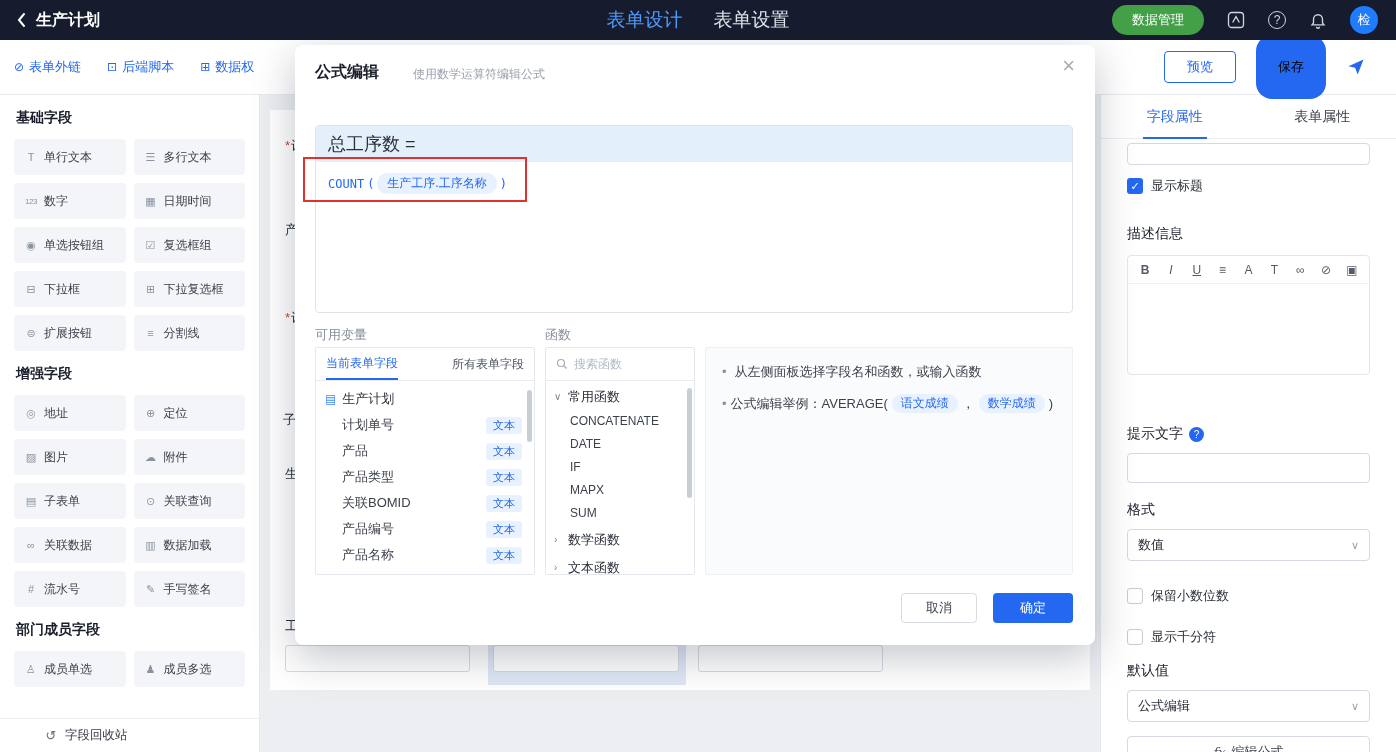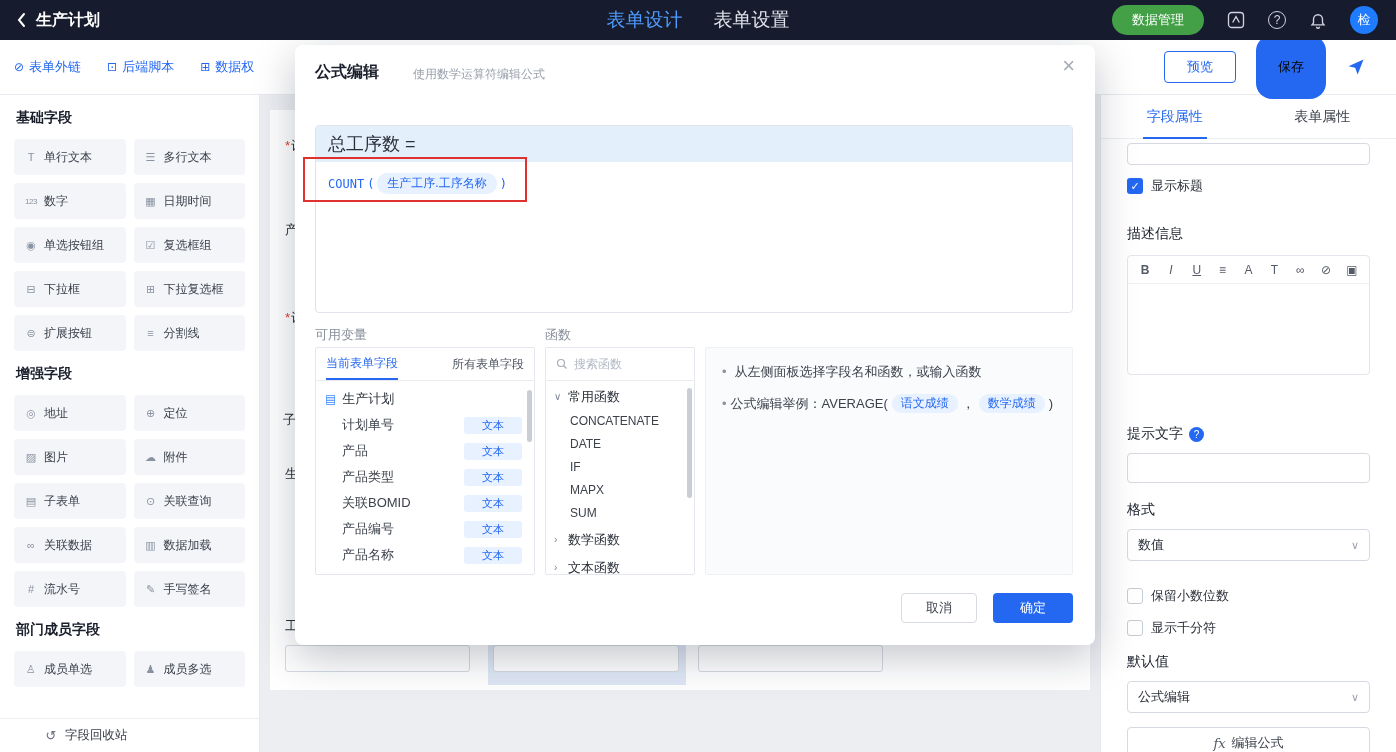--- a/index.html
+++ b/index.html
@@ -89,21 +89,21 @@
   .fpill { background:#e8f1ff; color:#2468f2; border-radius:10px; padding:2px 10px; font-size:12px; font-family:"Liberation Sans","DejaVu Sans",sans-serif; cursor:pointer; }
   .redbox { position:absolute; left:8px; top:112px; width:224px; height:45px; border:2px solid #e0312e; pointer-events:none; }
   .plabel { position:absolute; top:281px; font-size:13px; color:#878e9a; }
   .vars { position:absolute; left:20px; top:302px; width:220px; height:228px; border:1px solid #e4e7ed; border-radius:2px; overflow:hidden; }
   .vtabs { height:33px; border-bottom:1px solid #e9ebf0; display:flex; align-items:stretch; justify-content:space-between; padding:0 10px; font-size:12px; }
   .vtab { display:flex; align-items:center; color:#4c5360; cursor:pointer; }
   .vtab.active { color:#2468f2; border-bottom:2px solid #2468f2; }
   .troot { display:flex; align-items:center; gap:6px; height:27px; padding:0 9px; font-size:13px; color:#2a2f38; margin-top:4px; }
   .ticon { color:#3f8cff; font-size:12px; }
   .titem { display:flex; align-items:center; justify-content:space-between; height:26px; padding:0 12px 0 26px; font-size:13px; color:#3c414b; cursor:pointer; }
-  .ttag { background:#e8f1ff; color:#2468f2; font-size:11px; padding:1px 18px; border-radius:3px; }
+  .ttag { background:#e8f1ff; color:#2468f2; font-size:11px; padding:1px 7px; border-radius:3px; }
   .vscroll { position:absolute; right:2px; top:42px; width:5px; height:52px; background:#c9cdd4; border-radius:3px; cursor:pointer; }
   .funcs { position:absolute; left:250px; top:302px; width:150px; height:228px; border:1px solid #e4e7ed; border-radius:2px; overflow:hidden; }
   .fsearch { height:33px; border-bottom:1px solid #e9ebf0; display:flex; align-items:center; gap:6px; padding:0 10px; cursor:text; }
   .fsearch span { color:#b3bac4; font-size:12px; }
   .fgroup { display:flex; align-items:center; gap:5px; height:25px; padding:0 8px; font-size:13px; color:#2a2f38; cursor:pointer; margin-top:3px; }
   .fgchev { color:#7e8795; font-size:10px; width:9px; flex:none; }
   .fnitem { height:23px; display:flex; align-items:center; padding-left:24px; font-size:12px; color:#3c414b; cursor:pointer; }
   .fscroll { position:absolute; right:2px; top:40px; width:5px; height:110px; background:#c9cdd4; border-radius:3px; cursor:pointer; }
   .help { position:absolute; left:410px; top:302px; width:368px; height:228px; background:#fafbfd; border:1px solid #eef0f5; border-radius:2px; padding:14px 16px; }
   .hline { display:flex; align-items:flex-start; gap:8px; font-size:13px; color:#3c414b; line-height:20px; }
@@ -346,21 +346,21 @@
     <div class="rlabel" style="margin-top:18px;">格式</div>
     <div class="rselect">
       <span>数值</span>
       <span class="chev">∨</span>
     </div>
 
     <div class="cbrow" style="margin-top:26px;">
       <span class="cb un"></span>
       <span>保留小数位数</span>
     </div>
-    <div class="cbrow" style="margin-top:14px;text-align:center;">
+    <div class="cbrow" style="margin-top:23px;text-align:center;">
       <span class="cb un"></span>
       <span>显示千分符</span>
     </div>
 
     <div class="rlabel" style="margin-top:16px;">默认值</div>
     <div class="rselect">
       <span>公式编辑</span>
       <span class="chev">∨</span>
     </div>
     <div class="fxbtn">

